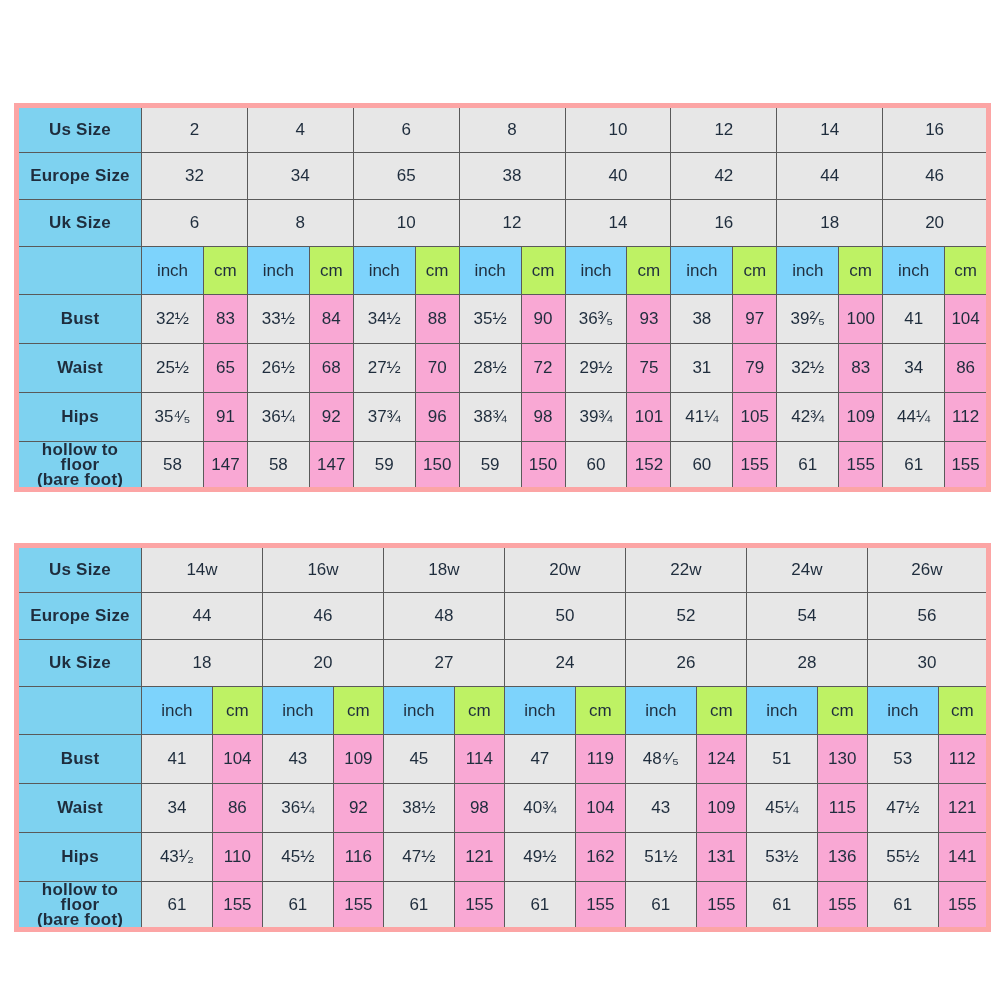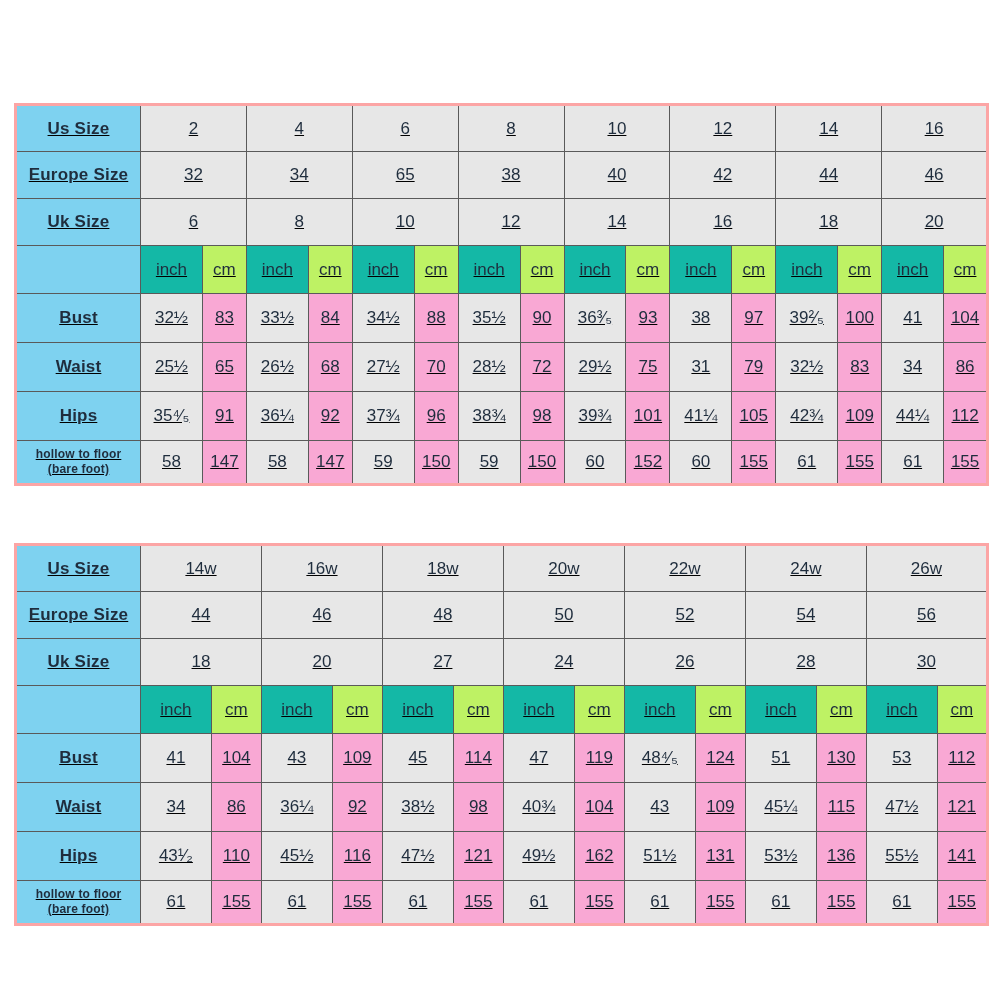--- a/index.html
+++ b/index.html
@@ -25,22 +25,21 @@
     width: 972px;
   }
 
   #table-one { top: 103px; }
   #table-two { top: 543px; }
 
   table.size-table {
     border-collapse: collapse;
     width: 972px;
     table-layout: fixed;
-    border: 3px solid #fca5a5;
-    text-decoration: underline;
+    border: 5px solid #fca5a5;
   }
 
   table.size-table td {
     border: 1px solid #5a5a5a;
     text-align: center;
     vertical-align: middle;
     color: #1f2d3d;
     font-size: 17px;
     padding: 0;
     height: 47px;
@@ -51,42 +50,42 @@
 
   td.hdr-label {
     background: #7ED2F0;
     font-weight: bold;
     font-size: 17px;
     letter-spacing: 0.2px;
   }
 
   td.hdr-label.small {
     font-weight: bold;
-    font-size: 12px;
+    font-size: 17px;
     line-height: 15px;
     white-space: normal;
     padding: 0 2px;
   }
 
   td.blank-label {
     background: #7ED2F0;
   }
 
   td.grey {
     background: #E7E7E7;
     font-size: 18px;
   }
 
   td.blue {
     background: #f9a8d4;
     font-size: 18px;
   }
 
   td.unit {
-    background: #14b8a6;
+    background: #7dd3fc;
     font-size: 16px;
   }
 
   td.unit-blue {
     background: #bef264;
     font-size: 16px;
   }
 
   tr.row-unit td { height: 48px; }
   tr.row-meas td { height: 49px; }

